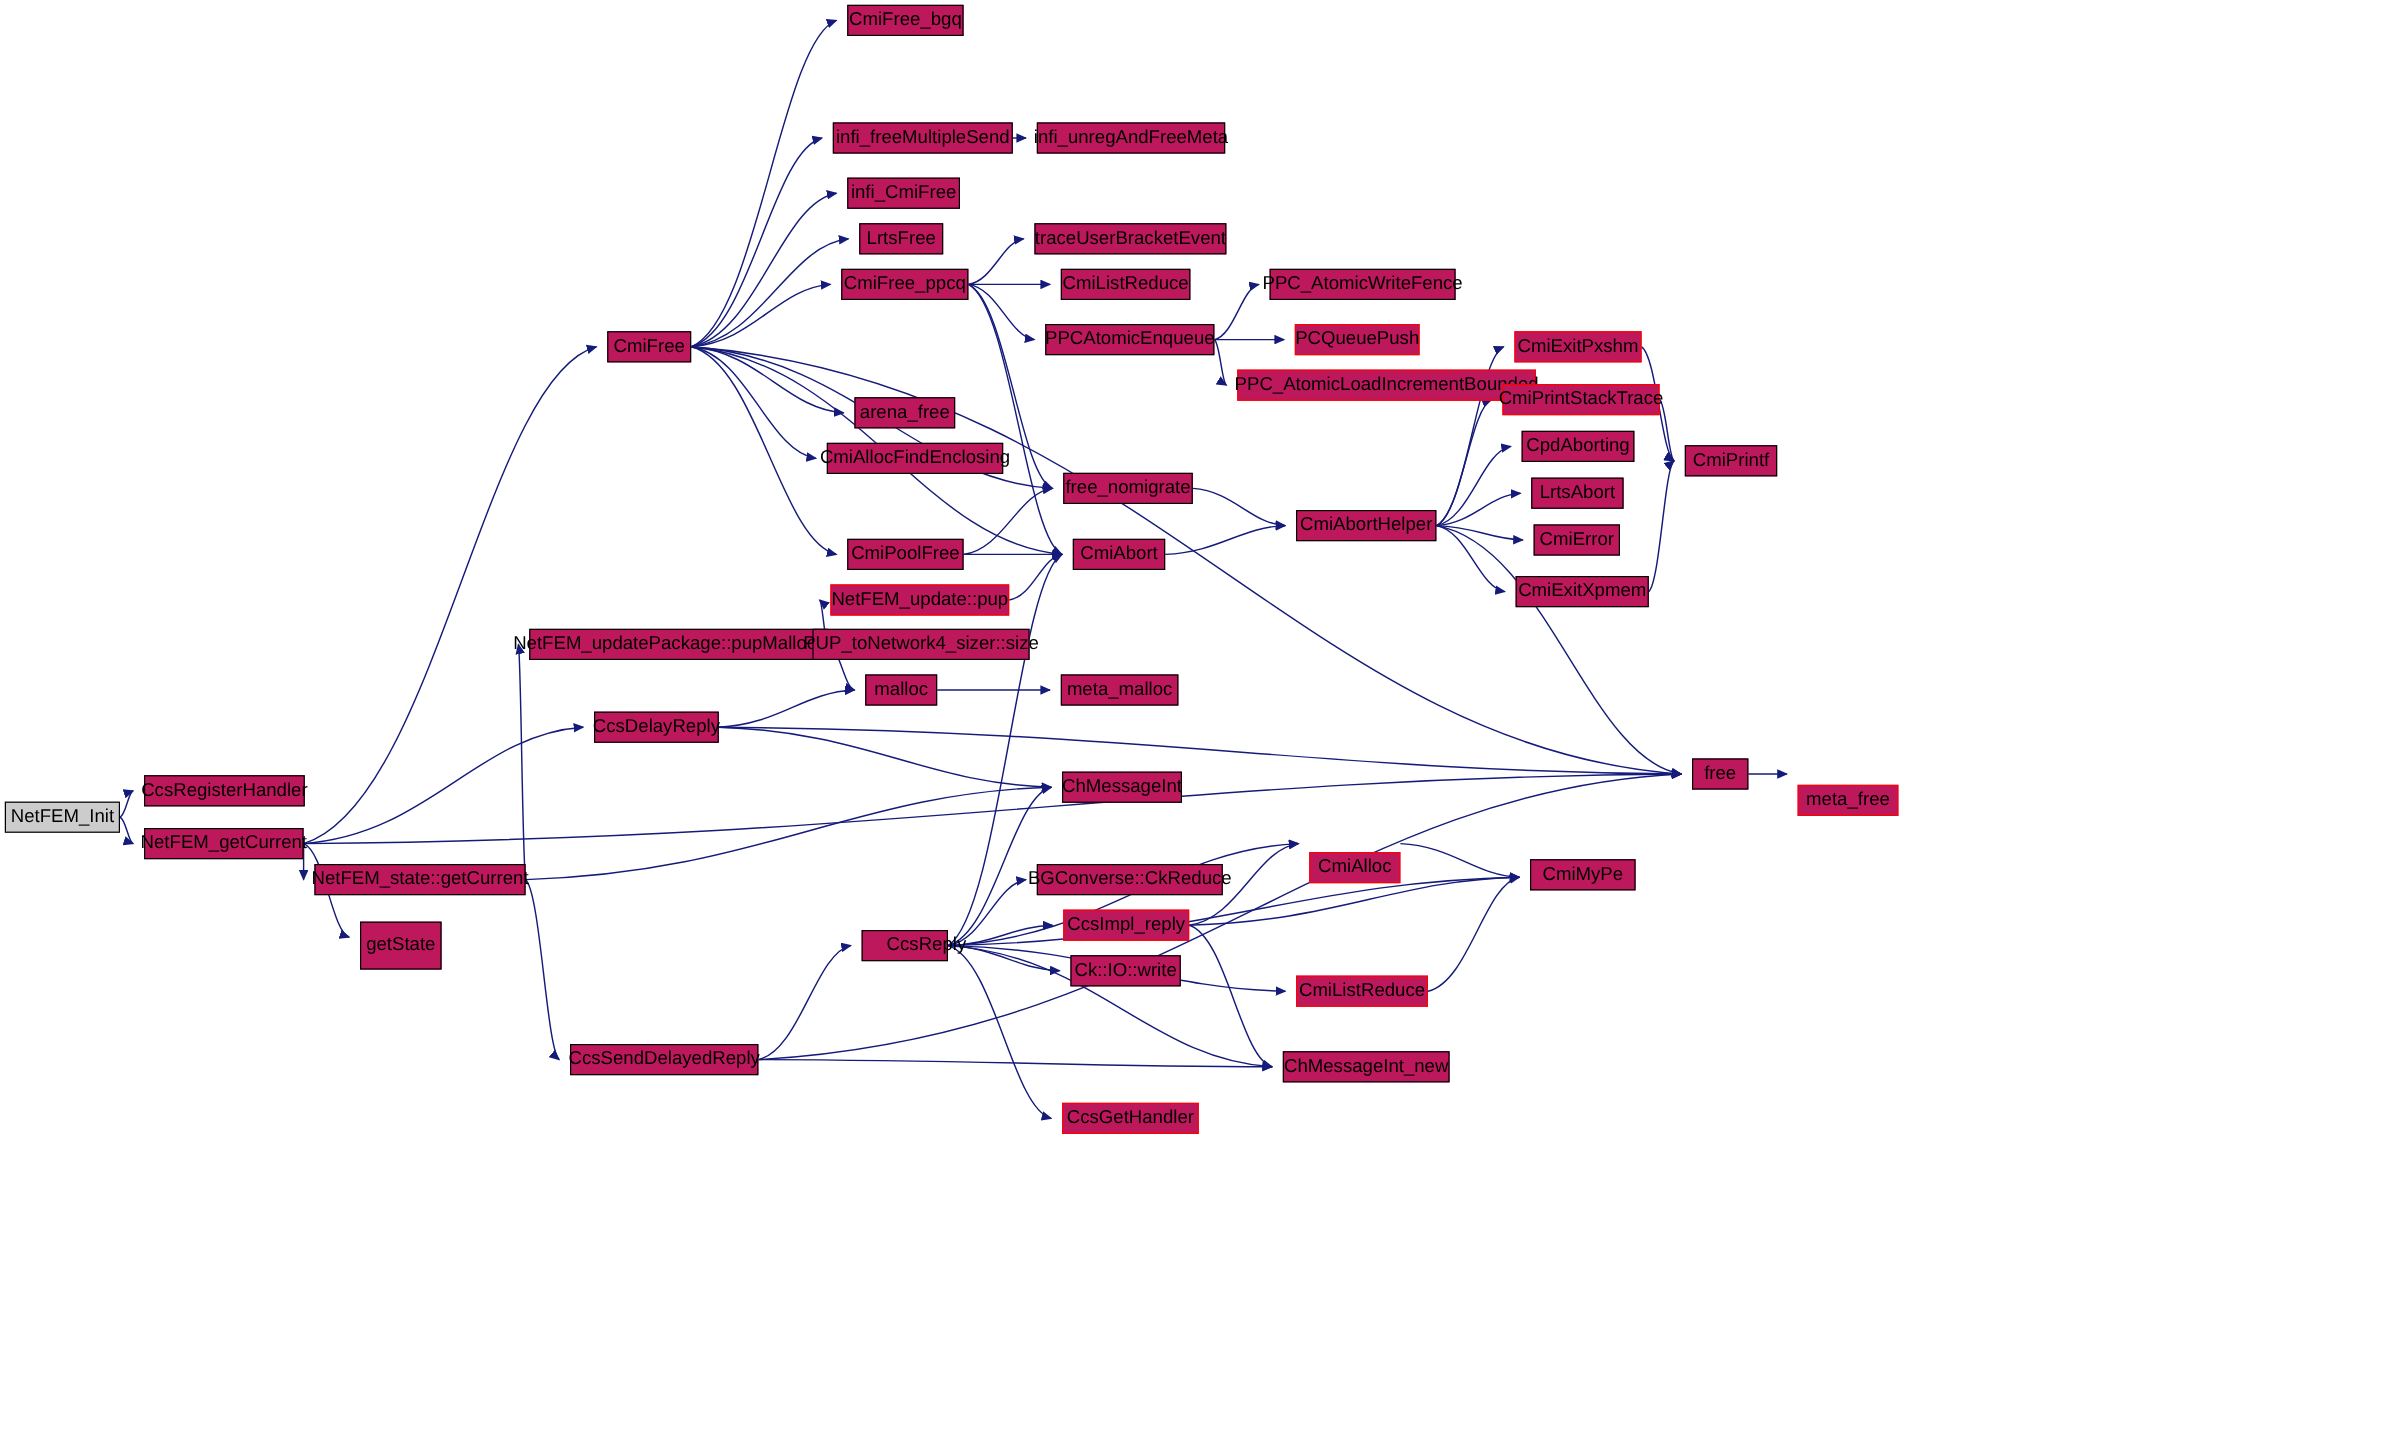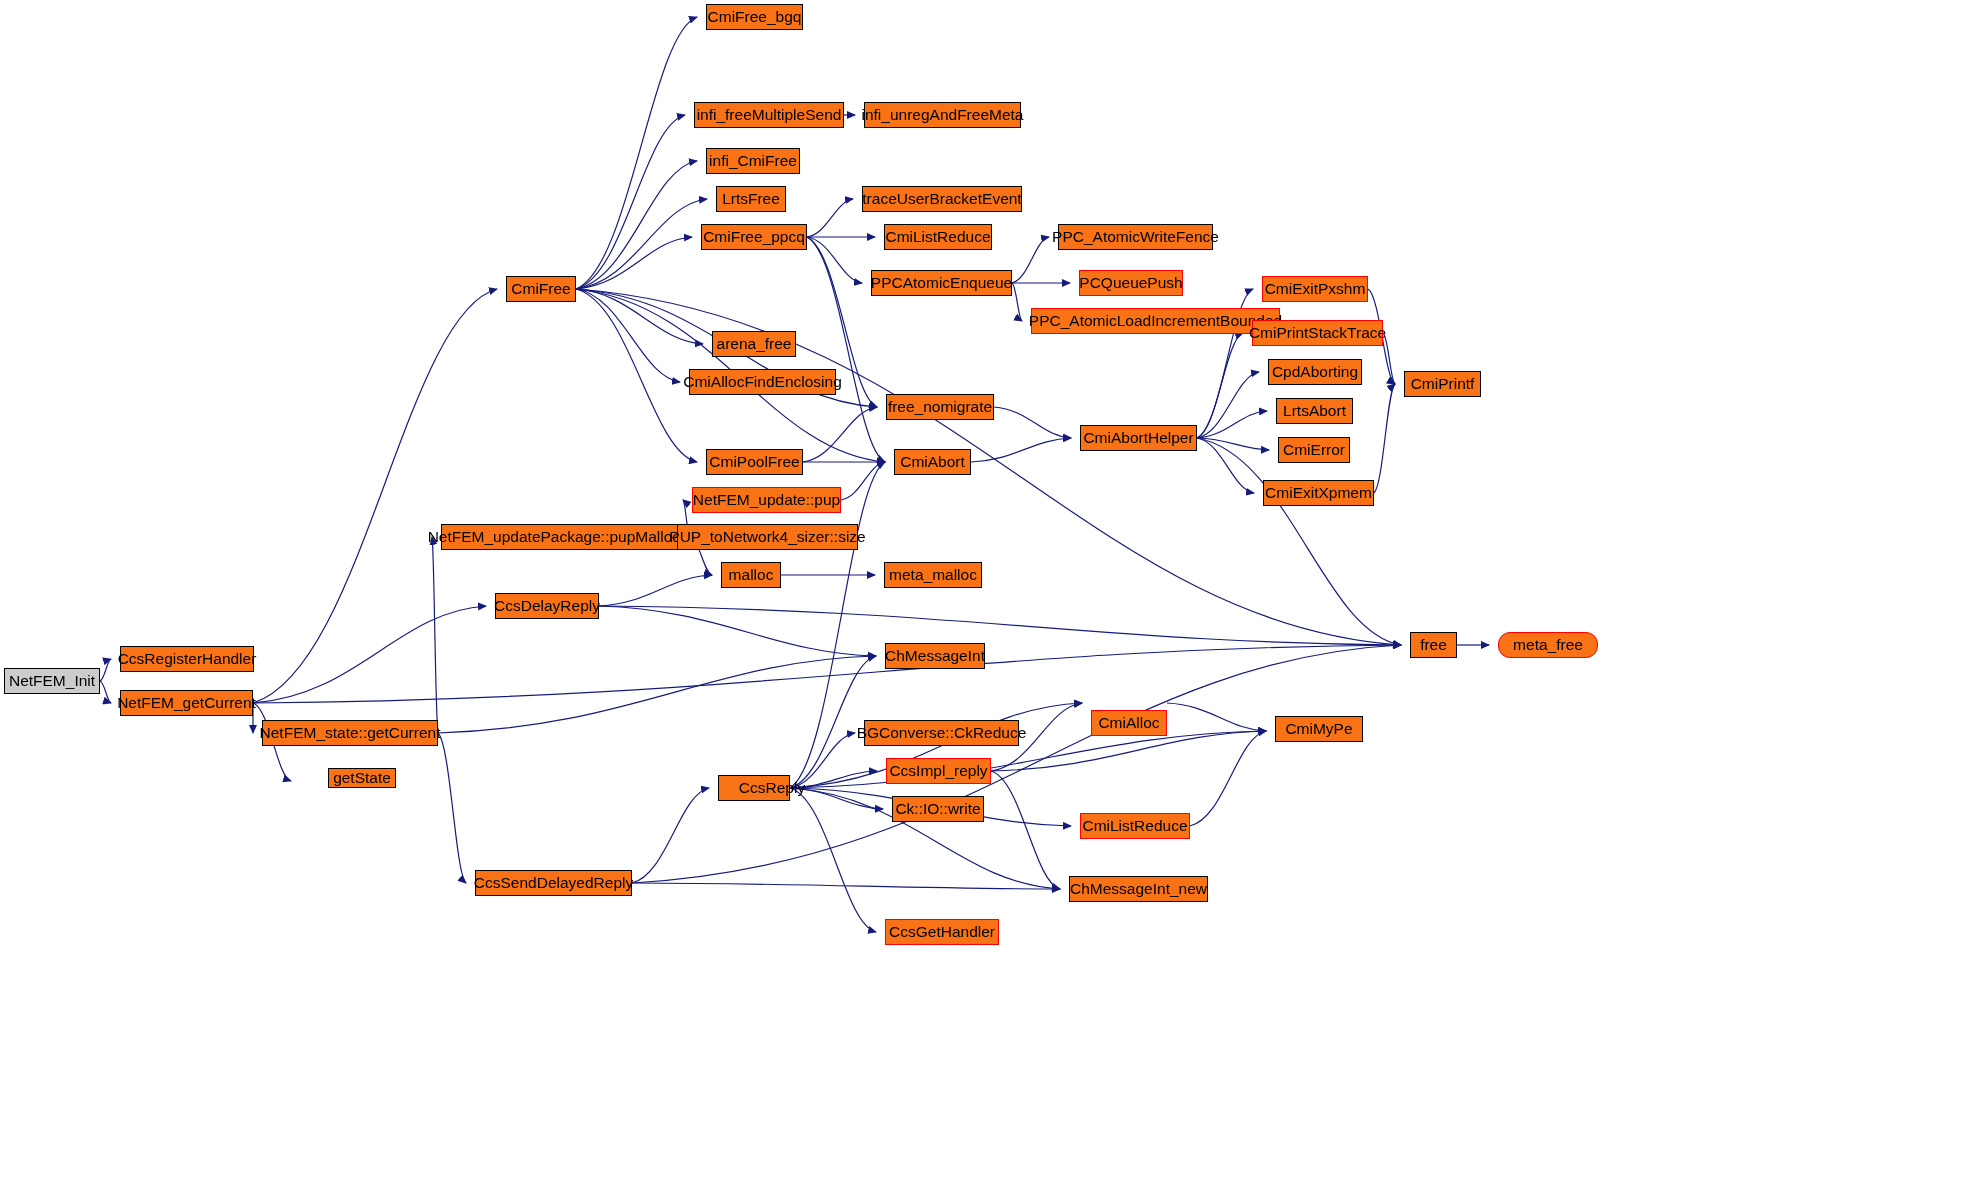--- a/index.html
+++ b/index.html
@@ -23,21 +23,21 @@
     height: 1200px;
     pointer-events: none;
   }
   .node {
     position: absolute;
     box-sizing: border-box;
     display: flex;
     align-items: center;
     justify-content: center;
     border: 1px solid #000000;
-    background: #f97316;
+    background: #be185d;
     color: #000000;
     font-size: 15.5px;
     line-height: 1;
     white-space: nowrap;
     padding: 0 6px;
     z-index: 5;
   }
   .node.red {
     border-color: #ff0000;
   }
@@ -136,21 +136,21 @@
       </div>
       <div class="node" style="left: 120px; top: 646px; width: 134px; height: 26px;">
         <span>CcsRegisterHandler</span>
       </div>
       <div class="node" style="left: 120px; top: 690px; width: 133px; height: 26px;">
         <span>NetFEM_getCurrent</span>
       </div>
       <div class="node" style="left: 262px; top: 720px; width: 176px; height: 26px;">
         <span>NetFEM_state::getCurrent</span>
       </div>
-      <div class="node" style="left: 300px; top: 768px; width: 68px; height: 20px; margin-left: 28px;">
+      <div class="node" style="left: 300px; top: 768px; width: 68px; height: 40px;">
         <span>getState</span>
       </div>
       <div class="node" style="left: 506px; top: 276px; width: 70px; height: 26px;">
         <span>CmiFree</span>
       </div>
       <div class="node" style="left: 706px; top: 4px; width: 97px; height: 26px;">
         <span>CmiFree_bgq</span>
       </div>
       <div class="node" style="left: 694px; top: 102px; width: 150px; height: 26px;">
         <span>infi_freeMultipleSend</span>
@@ -220,21 +220,21 @@
       </div>
       <div class="node" style="left: 1263px; top: 480px; width: 111px; height: 26px;">
         <span>CmiExitXpmem</span>
       </div>
       <div class="node" style="left: 1404px; top: 371px; width: 77px; height: 26px;">
         <span>CmiPrintf</span>
       </div>
       <div class="node" style="left: 1410px; top: 632px; width: 47px; height: 26px;">
         <span>free</span>
       </div>
-      <div class="node red" style="left: 1498px; top: 632px; width: 100px; height: 26px; border-radius: 12px;">
+      <div class="node red" style="left: 1498px; top: 654px; width: 84px; height: 26px;">
         <span>meta_free</span>
       </div>
       <div class="node red" style="left: 692px; top: 487px; width: 149px; height: 26px; text-align: center;">
         <span>NetFEM_update::pup</span>
       </div>
       <div class="node" style="left: 441px; top: 524px; width: 249px; height: 26px;">
         <span>NetFEM_updatePackage::pupMallocBuf</span>
       </div>
       <div class="node" style="left: 677px; top: 524px; width: 181px; height: 26px;">
         <span>PUP_toNetwork4_sizer::size</span>

